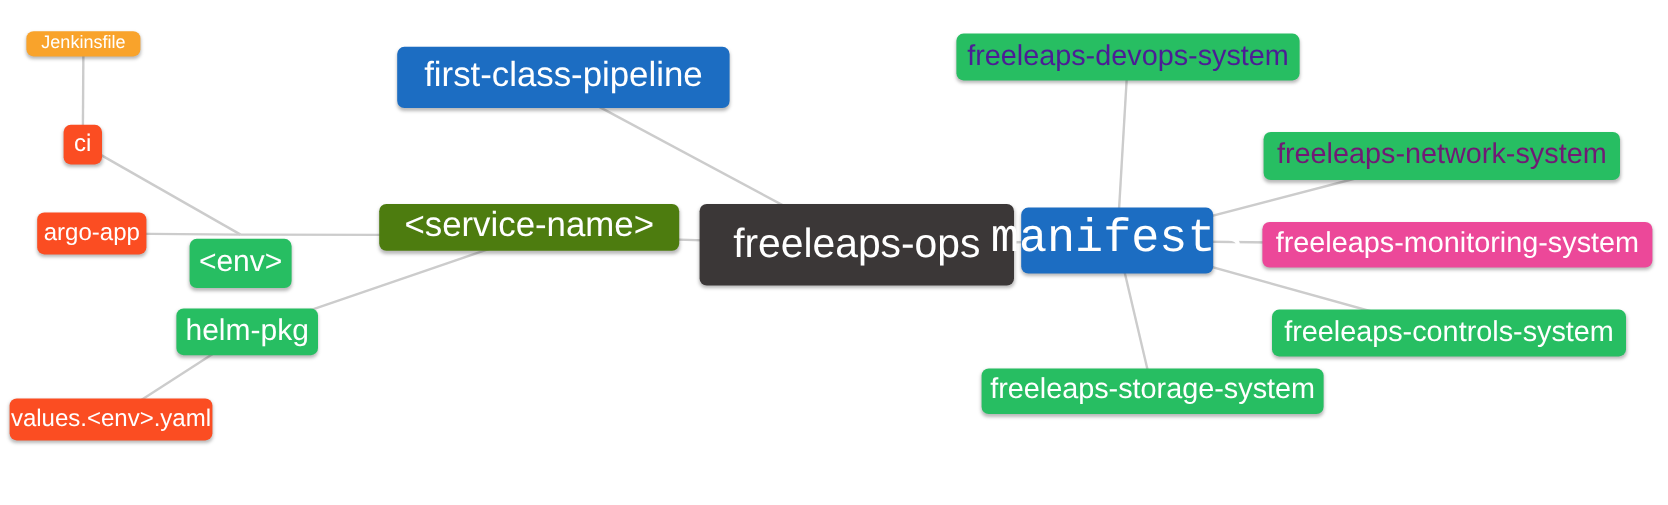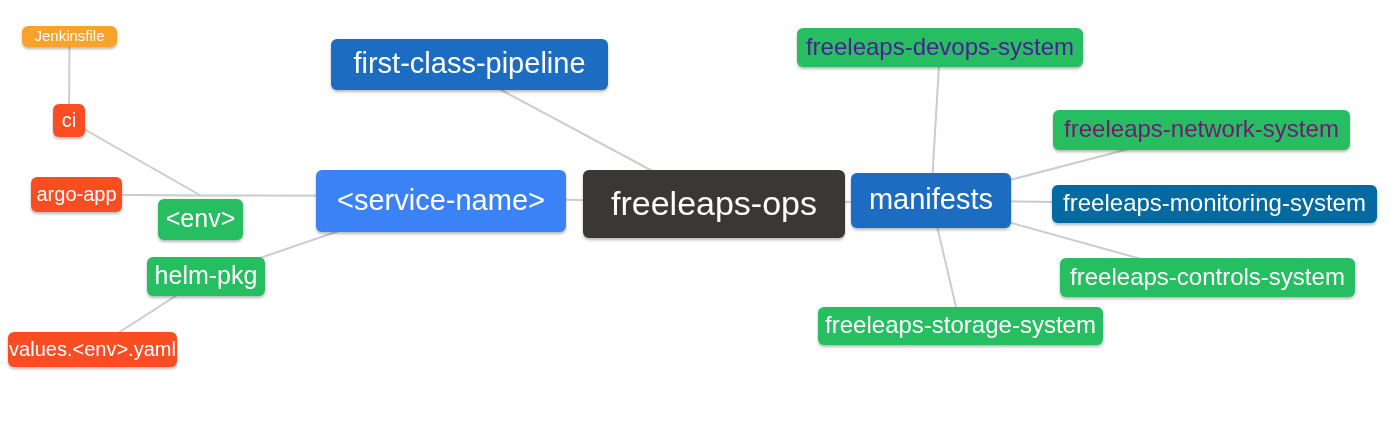--- a/index.html
+++ b/index.html
@@ -62,24 +62,24 @@
       <line x1="931" y1="200.5" x2="1214.5" y2="204" stroke="#CCCCCC" stroke-width="2"></line>
       <line x1="931" y1="200.5" x2="1207.5" y2="277.5" stroke="#CCCCCC" stroke-width="2"></line>
       <line x1="931" y1="200.5" x2="960.5" y2="326" stroke="#CCCCCC" stroke-width="2"></line>
     </svg>
 <div class="node" style="left: 583px; top: 170px; width: 262px; height: 68px; font-size: 34px; background: rgb(59, 55, 55); color: rgb(255, 255, 255);">
       <span>freeleaps-ops</span>
     </div>
     <div class="node" style="left: 315px; top: 39px; width: 277px; height: 51px; font-size: 29px; background: rgb(28, 109, 194); color: rgb(255, 255, 255); margin-left: 16px;">
       <span>first-class-pipeline</span>
     </div>
-    <div class="node" style="left: 316px; top: 170px; width: 250px; height: 62px; font-size: 29px; background: #3b82f6; color: rgb(255, 255, 255);">
+    <div class="node" style="left: 316px; top: 170px; width: 250px; height: 39px; font-size: 29px; background: #4d7c0f; color: rgb(255, 255, 255);">
       <span>&lt;service-name&gt;</span>
     </div>
-    <div class="node" style="left: 851px; top: 173px; width: 160px; height: 55px; font-size: 29px; background: rgb(28, 109, 194); color: rgb(255, 255, 255);">
+    <div class="node" style="left: 851px; top: 173px; width: 160px; height: 55px; font-size: 39px; background: rgb(28, 109, 194); color: rgb(255, 255, 255); font-family: Liberation Mono, monospace;">
       <span>manifests</span>
     </div>
     <div class="node" style="left: 158px; top: 175px; width: 85px; height: 41px; font-size: 25px; background: rgb(39, 190, 98); color: rgb(255, 255, 255); margin-top: 24px;">
       <span>&lt;env&gt;</span>
     </div>
     <div class="node" style="left: 147px; top: 257px; width: 118px; height: 39px; font-size: 25px; background: rgb(39, 190, 98); color: rgb(255, 255, 255);">
       <span>helm-pkg</span>
     </div>
     <div class="node" style="left: 53px; top: 104px; width: 32px; height: 33px; font-size: 20px; background: rgb(251, 77, 34); color: rgb(255, 255, 255);">
       <span>ci</span>
@@ -92,21 +92,21 @@
     </div>
     <div class="node" style="left: 22px; top: 26px; width: 95px; height: 21px; font-size: 15px; background: rgb(249, 163, 43); color: rgb(255, 255, 255);">
       <span>Jenkinsfile</span>
     </div>
     <div class="node" style="left: 797px; top: 28px; width: 286px; height: 39px; font-size: 24px; background: rgb(39, 190, 98); color: #4c1d95;">
       <span>freeleaps-devops-system</span>
     </div>
     <div class="node" style="left: 1053px; top: 110px; width: 297px; height: 40px; font-size: 24px; background: rgb(39, 190, 98); color: #701a75;">
       <span>freeleaps-network-system</span>
     </div>
-    <div class="node" style="left: 1052px; top: 185px; width: 325px; height: 38px; font-size: 24px; background: #0369a1; color: rgb(255, 255, 255);">
+    <div class="node" style="left: 1052px; top: 185px; width: 325px; height: 38px; font-size: 24px; background: #ec4899; color: rgb(255, 255, 255);">
       <span>freeleaps-monitoring-system</span>
     </div>
     <div class="node" style="left: 1060px; top: 258px; width: 295px; height: 39px; font-size: 24px; background: rgb(39, 190, 98); color: rgb(255, 255, 255);">
       <span>freeleaps-controls-system</span>
     </div>
     <div class="node" style="left: 818px; top: 307px; width: 285px; height: 38px; font-size: 24px; background: rgb(39, 190, 98); color: rgb(255, 255, 255);">
       <span>freeleaps-storage-system</span>
     </div>
   </div>
 

